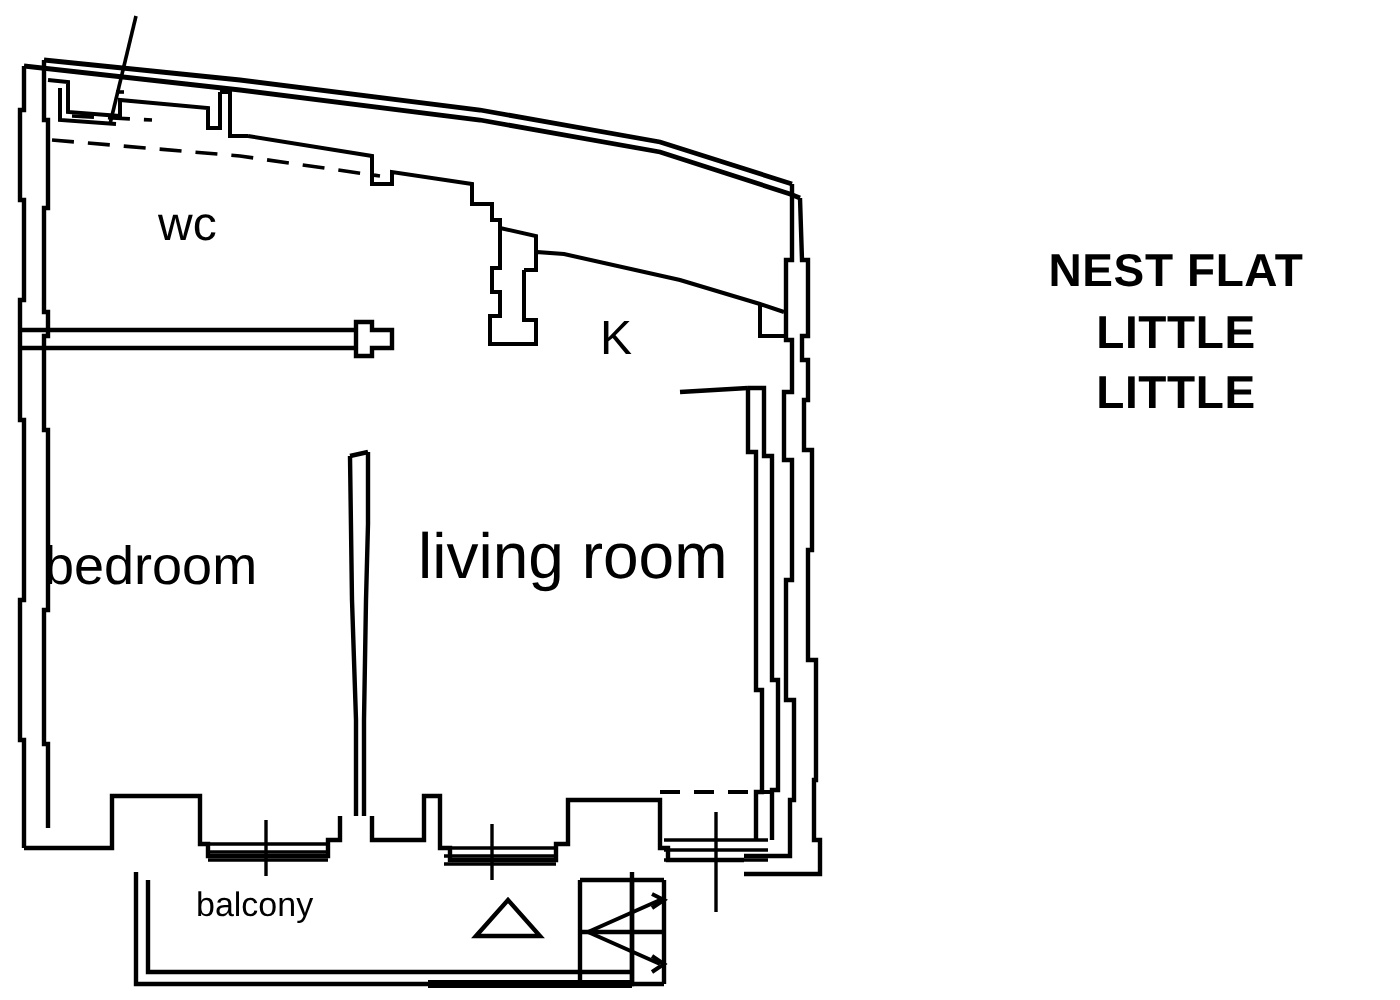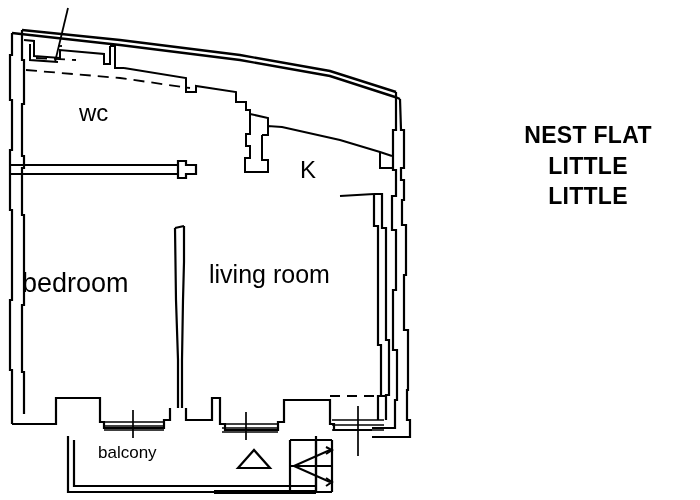--- a/index.html
+++ b/index.html
@@ -24,21 +24,21 @@
   }
   .room-label {
     position: absolute;
     color: #000000;
     font-family: "Liberation Sans", sans-serif;
     font-weight: 400;
     white-space: nowrap;
     line-height: 1;
   }
   #label-bedroom   { left: 22px;  top: 270px; font-size: 27px; }
-  #label-livingroom{ left: 209px; top: 262px; font-size: 25px; }
+  #label-livingroom{ left: 209px; top: 262px; font-size: 32px; }
   #label-wc        { left: 51px;  top: 101px; font-size: 24px; margin-left: 28px; }
   #label-kitchen   { left: 300px; top: 158px; font-size: 24px; }
   #label-balcony   { left: 98px;  top: 444px; font-size: 17px; }
 
   #title-block {
     position: absolute;
     left: 508px;
     top: 120px;
     width: 160px;
     text-align: center;

